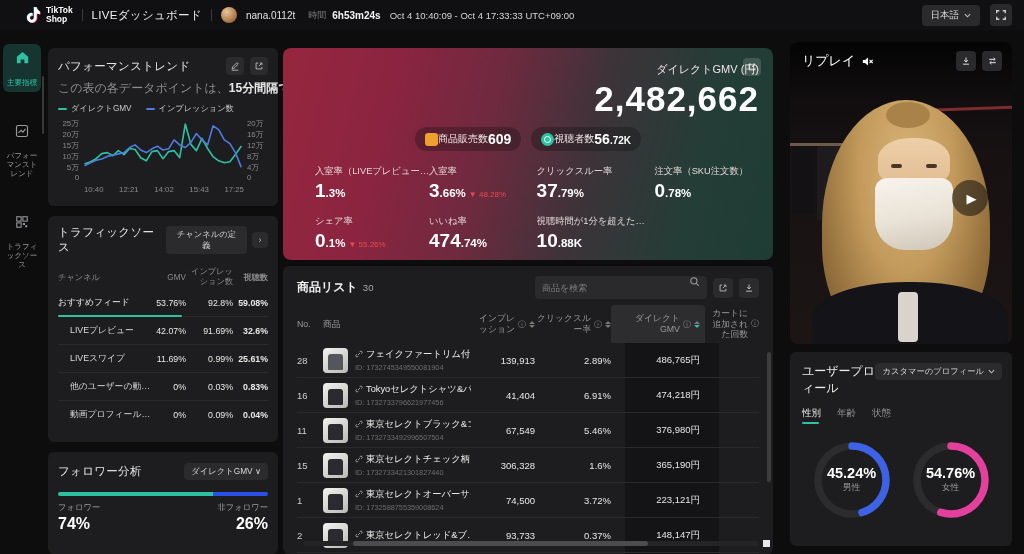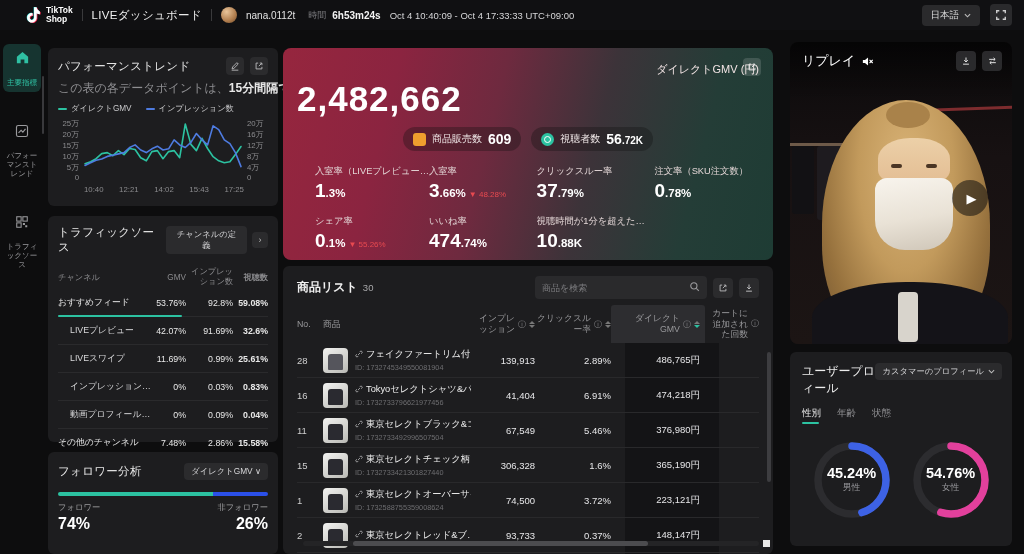--- a/index.html
+++ b/index.html
@@ -65,41 +65,41 @@
   #follower{left:48px;top:452px;width:230px;height:102px;padding:11px 10px}
   .fl-bar{display:flex;height:4px;border-radius:2px;overflow:hidden;margin-top:12px}
   .fl-labels{display:flex;justify-content:space-between;font-size:8.3px;color:#9a9a9d;margin-top:6px}
   .fl-values{display:flex;justify-content:space-between;font-size:16px;font-weight:700;color:#fff;margin-top:2px}
 
   
   #gmv{left:283px;top:48px;width:490px;height:212px;border-radius:8px;padding:12px 14px;
        background:linear-gradient(104deg,#96263e 0%,#8b2440 22%,#6e2a3f 42%,#3c3339 62%,#243d37 82%,#1e3c34 100%)}
   .gmv-title{text-align:right;font-size:11px;color:#f2e4e4;margin-top:2px}
   .gmv-export{position:absolute;top:10px;right:12px;background:rgba(255,255,255,.14);color:#eee}
-  .gmv-value{text-align:left;font-size:35px;font-weight:800;color:#fff;letter-spacing:1px;margin-top:2px}
+  .gmv-value{text-align:right;font-size:35px;font-weight:800;color:#fff;letter-spacing:1px;margin-top:2px}
   .gmv-badges{display:flex;justify-content:center;gap:10px;margin-top:8px}
-  .badge{display:flex;align-items:center;gap:6px;background:rgba(15,15,15,.32);border-radius:12px;padding:4px 10px}
+  .badge{display:flex;align-items:center;background:rgba(15,15,15,.32);border-radius:12px;padding:4px 10px}
   .badge .b-label{font-size:10px;color:#f0e8e8}
   .badge .b-val{font-size:14px;font-weight:800;color:#fff}
   .badge .b-val .small{font-size:10px}
   .bi{width:13px;height:13px;display:flex;align-items:center;justify-content:center}
   .bi.sales-chart{background:#ef9f2e;border-radius:3px}
   .bi.viewers-eye{background:#2cc2a1;border-radius:50%}
   .bi.viewers-eye::after{content:"";width:5px;height:5px;border:1.5px solid #fff;border-radius:50%}
   .gmv-metrics{display:grid;grid-template-columns:1.1fr 1.05fr 1.15fr 1fr;row-gap:13px;margin:14px 2px 0 18px}
   .metric .m-label{font-size:9.3px;color:#e3d6d6;white-space:nowrap;overflow:hidden}
   .metric .m-val{font-size:19px;font-weight:800;color:#fff;margin-top:2px}
   .metric .m-val .small{font-size:11.5px;font-weight:700}
   .m-delta{font-size:8px;color:#e84a50;font-weight:400;margin-left:3px}
 
   
   #products{left:283px;top:266px;width:490px;height:288px;padding:10px 14px 0;overflow:hidden}
   .pr-title{font-size:12px;color:#f0f0f0;font-weight:700}
   .pr-count{font-size:9.5px;color:#a8a8aa;margin-left:5px;font-weight:400}
-  .search{display:flex;align-items:center;background:#2a2a2c;border-radius:4px;height:23px;width:172px;padding:0 7px;margin-left:auto}
+  .search{display:flex;background:#2a2a2c;border-radius:4px;height:23px;width:172px;padding:0 7px;margin-left:auto}
   .search input{flex:1;background:none;border:none;outline:none;color:#cfcfcf;font-size:9px;font-family:inherit;min-width:0}
   .search input::placeholder{color:#7c7c7f}
   .search .s-icon{color:#9a9a9d}
   .pr-cols{display:flex;align-items:center;margin-top:6px;height:38px;font-size:8.8px;color:#98989b}
   .pc{display:flex;align-items:center;gap:3px}
   .pc .txt{line-height:1.2}
   .pc.right{justify-content:flex-end;text-align:right}
   .pc.hl{background:#2d2d30;align-self:stretch;border-radius:3px 3px 0 0;padding:0 5px}
   .info-i{font-size:8px;color:#818184}
   .sort{display:inline-flex;flex-direction:column;gap:1px}
@@ -315,37 +315,30 @@
           <div class="tr-c2">91.69%</div>
           <div class="tr-c3">32.6%</div>
         </div>
         <div class="tr-row indent">
           <div class="tr-c0">LIVEスワイプ</div>
           <div class="tr-c1">11.69%</div>
           <div class="tr-c2">0.99%</div>
           <div class="tr-c3">25.61%</div>
         </div>
         <div class="tr-row indent">
-          <div class="tr-c0">インプレッション…</div>
+          <div class="tr-c0">他のユーザーの動…</div>
           <div class="tr-c1">0%</div>
           <div class="tr-c2">0.03%</div>
           <div class="tr-c3">0.83%</div>
         </div>
         <div class="tr-row indent">
           <div class="tr-c0">動画プロフィール…</div>
           <div class="tr-c1">0%</div>
           <div class="tr-c2">0.09%</div>
           <div class="tr-c3">0.04%</div>
-        </div>
-        <div class="tr-row">
-          <div class="tr-c0">その他のチャンネル</div>
-          <div class="tr-c1">7.48%</div>
-          <div class="tr-c2">2.86%</div>
-          <div class="tr-c3">15.58%</div>
-          <div class="tr-bar" style="width: 16%;"></div>
         </div>
       </div>
   </section>
 
   <section class="panel" id="follower">
     <div class="panel-head">
       <div class="panel-title">フォロワー分析</div>
       <button class="pill-btn"><span>ダイレクトGMV</span> ∨</button>
     </div>
     <div class="fl-bar" id="follower-bar">

